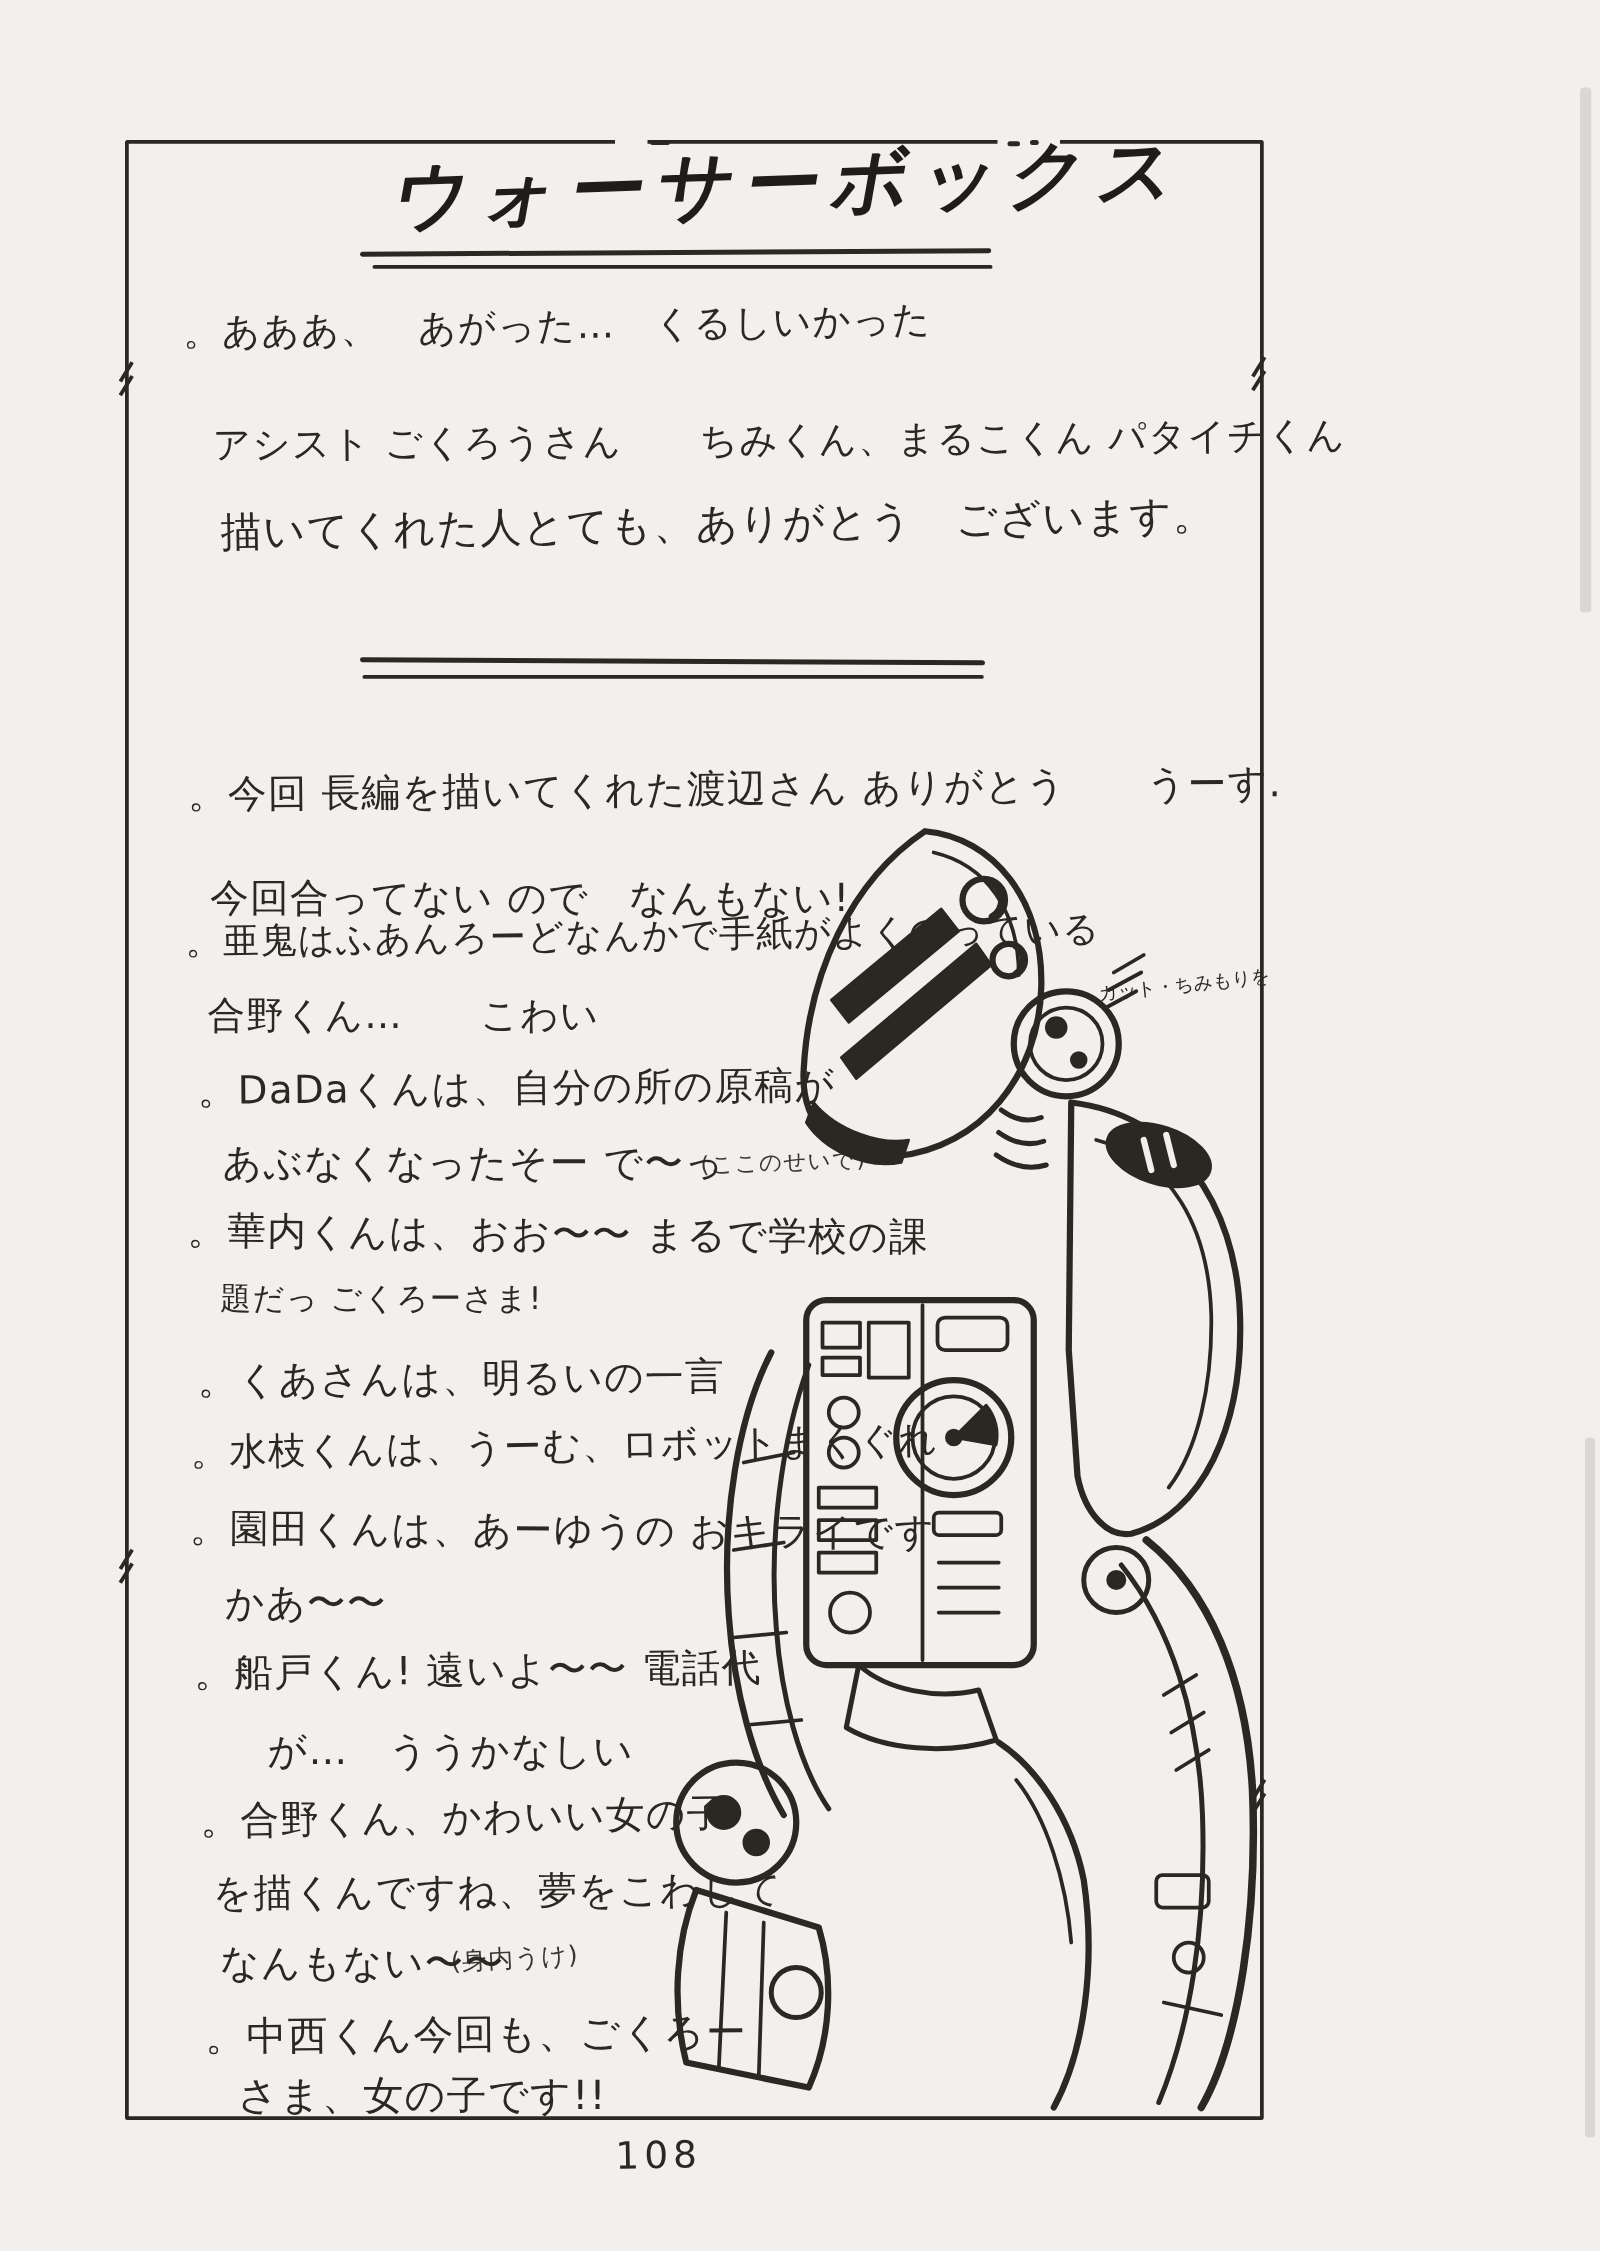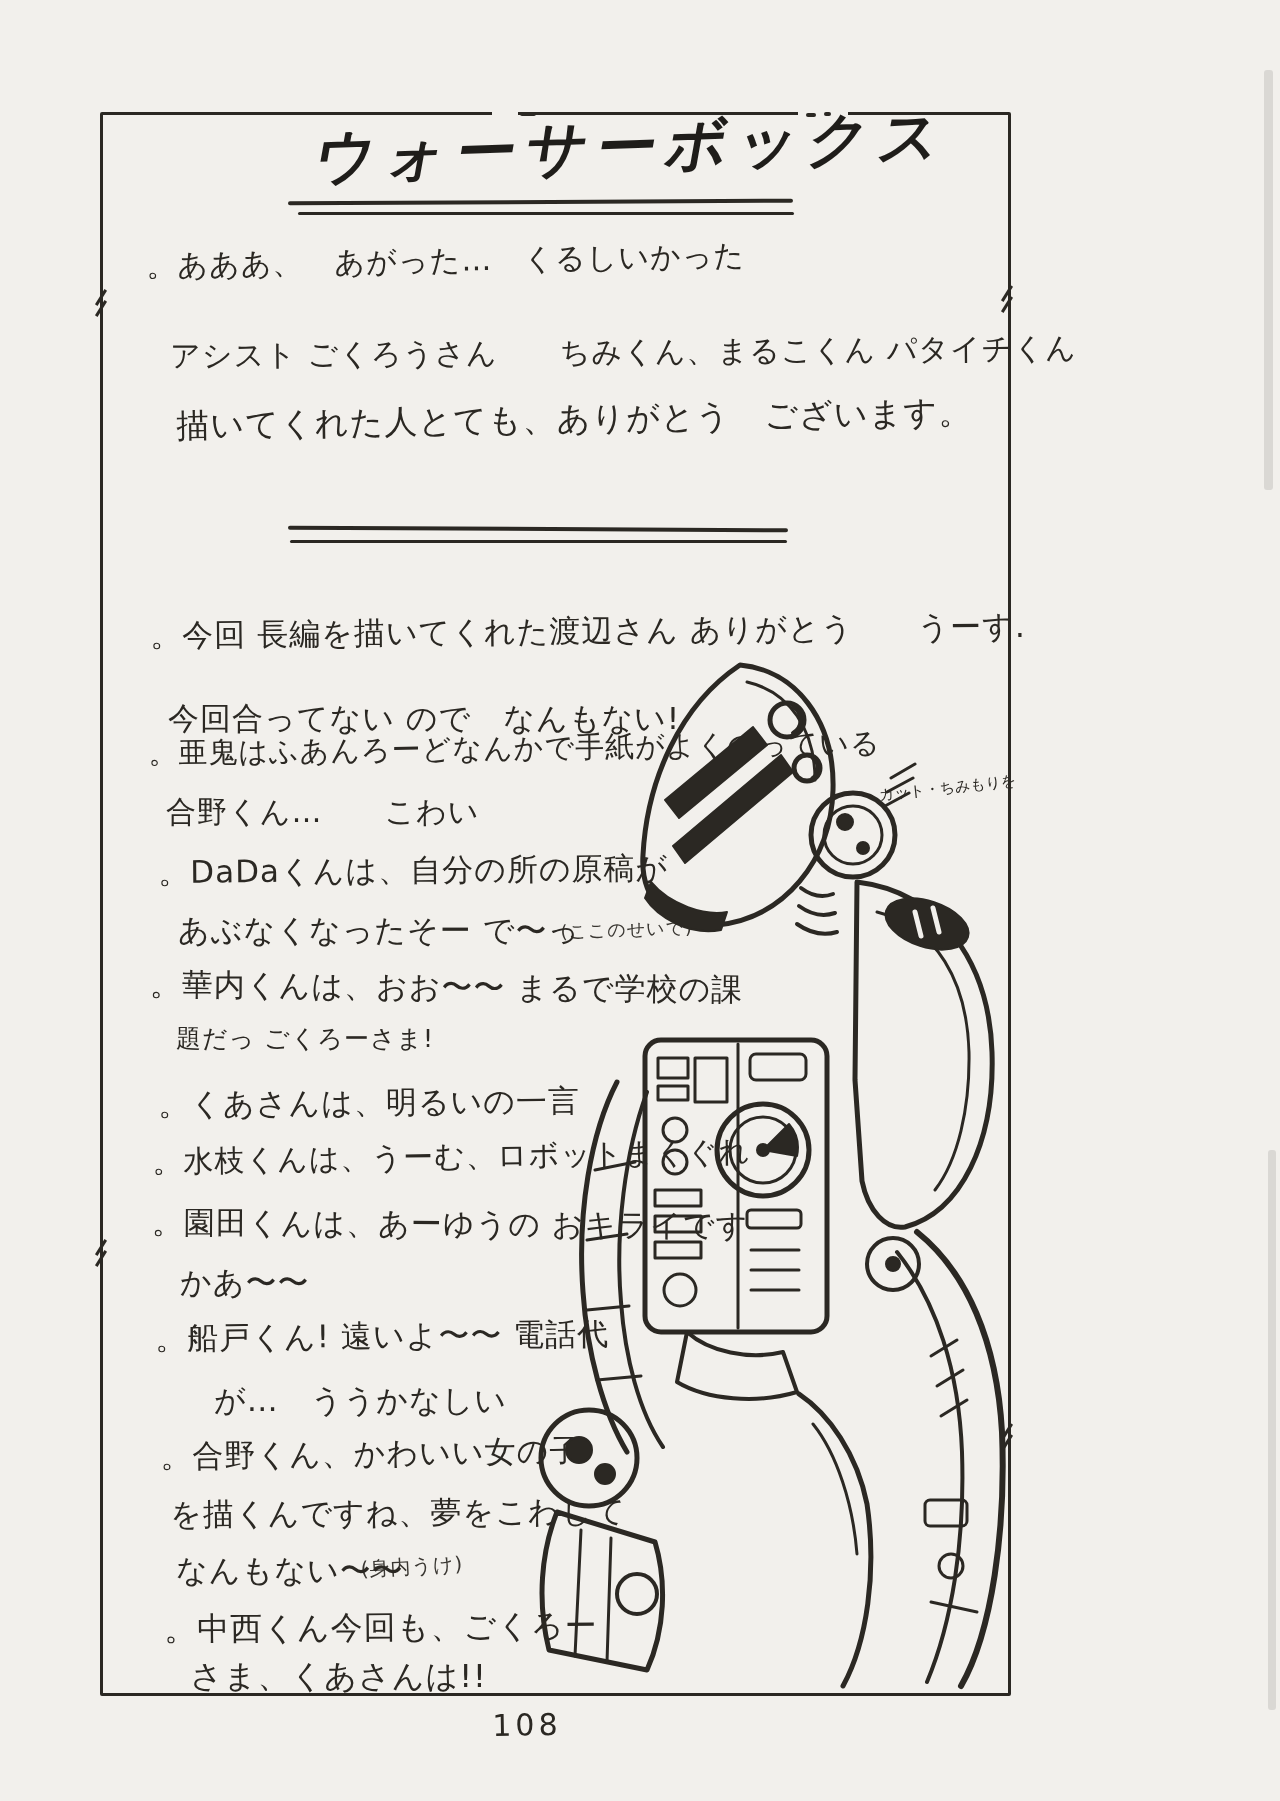--- a/index.html
+++ b/index.html
@@ -90,21 +90,21 @@
 
 <div class="hand" style="left:155px;top:1318px;font-size:31px;transform:rotate(-0.6deg);">。船戸くん! 遠いよ〜〜 電話代</div>
 <div class="hand" style="left:170px;top:1380px;font-size:31px;margin-left:44px;">が…　ううかなしい</div>
 
 <div class="hand" style="left:160px;top:1436px;font-size:31px;transform:rotate(-0.8deg);">。合野くん、かわいい女の子</div>
 <div class="hand" style="left:170px;top:1494px;font-size:31px;transform:rotate(-0.4deg);">を描くんですね、夢をこわして</div>
 <div class="hand" style="left:176px;top:1550px;font-size:31px;">なんもない〜〜</div>
 <div class="hand note" style="left:360px;top:1556px;font-size:20px;transform:rotate(-3deg);">(身内うけ)</div>
 
 <div class="hand" style="left:164px;top:1608px;font-size:32px;transform:rotate(-0.5deg);">。中西くん今回も、ごくろー</div>
-<div class="hand" style="left:190px;top:1655px;font-size:32px;">さま、くあさんは!!</div>
+<div class="hand" style="left:190px;top:1655px;font-size:32px;">さま、女の子です!!</div>
 
 <div style="position:absolute;left:495px;top:650px;width:512px;height:1040px;">
 <svg width="512" height="1040" viewBox="0 0 512 1040">
  <g stroke="#2b2823" stroke-width="5" fill="none" stroke-linecap="round" stroke-linejoin="round">
 
   <path d="M245,15 C300,20 340,70 338,140 C336,210 290,268 222,275 C175,280 145,250 148,205 C152,130 185,55 245,15 Z"></path>
   <path d="M252,32 C295,42 320,80 320,130" stroke-width="3"></path>
 
   <path d="M170,150 L258,77 L272,95 L184,168 Z" fill="#2b2823" stroke-width="2"></path>
   <path d="M178,196 L286,105 L298,122 L190,213 Z" fill="#2b2823" stroke-width="2"></path>

